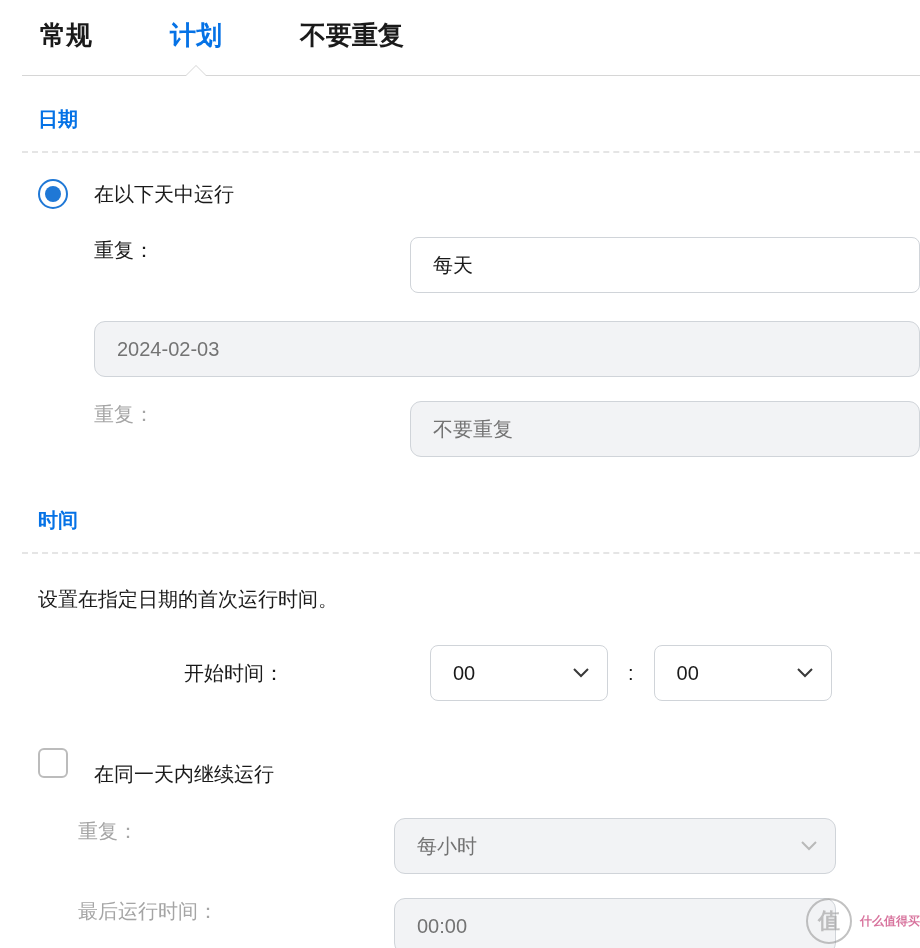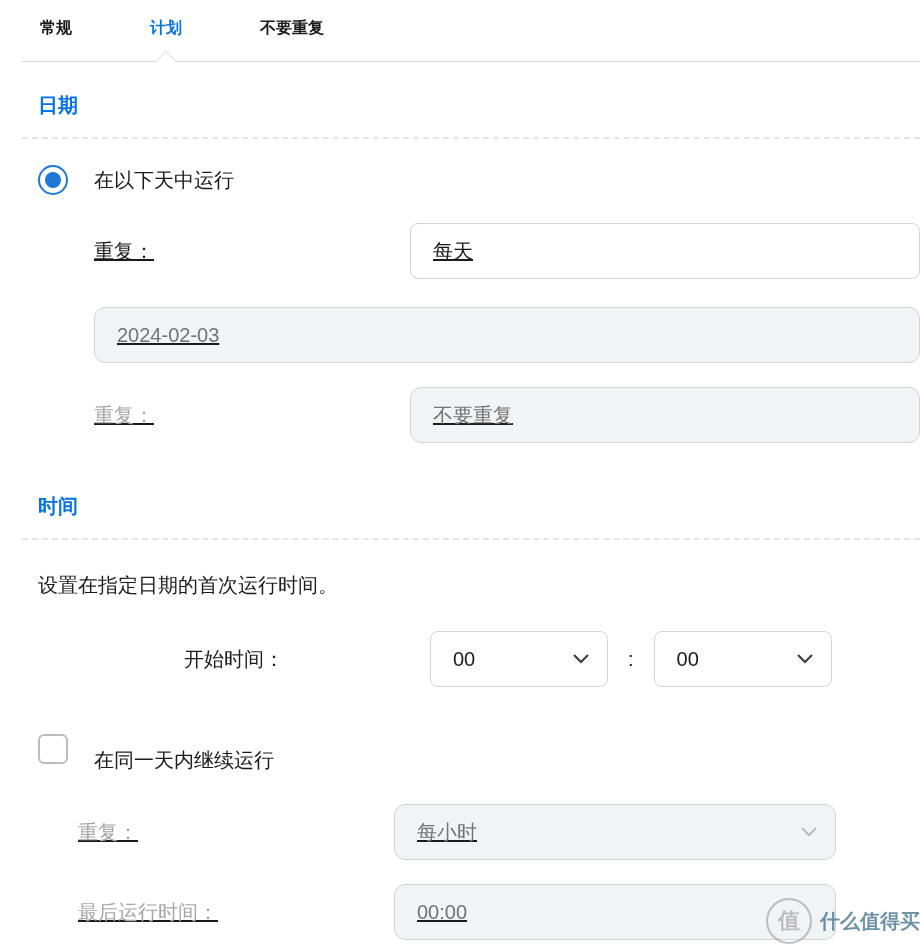--- a/index.html
+++ b/index.html
@@ -19,21 +19,21 @@
     }
     .tabs {
       display: flex;
       gap: 0;
       border-bottom: 1px solid #d6d6d6;
       padding-top: 18px;
       padding-bottom: 0;
     }
     .tab {
       padding: 0 18px 22px 18px;
-      font-size: 16px;
+      font-size: 26px;
       font-weight: 700;
       color: #1a1a1a;
       cursor: pointer;
       position: relative;
       margin-right: 42px;
       font-family: Liberation Serif, serif;
     }
     .tab.active {
       color: #0572e6;
     }
@@ -91,25 +91,24 @@
       height: 16px;
       border-radius: 50%;
       background: #1f78d6;
     }
     .radio-label {
       font-size: 20px;
       color: #1a1a1a;
     }
     .field-row {
       display: flex;
-      align-items: center;
+      align-items: flex-start;
       padding-left: 56px;
       margin-top: 28px;
       margin-bottom: 28px;
-      text-decoration: underline;
     }
     .field-row.tight {
       margin-top: 24px;
       margin-bottom: 24px;
     }
     .field-label {
       width: 316px;
       font-size: 20px;
       color: #1a1a1a;
       flex-shrink: 0;
@@ -218,22 +217,22 @@
       border: 2px solid #999;
       border-radius: 50%;
       display: flex;
       align-items: center;
       justify-content: center;
       font-size: 22px;
       color: #999;
       font-weight: 600;
     }
     .watermark-text {
-      font-size: 20px;
-      color: #0c4a6e;
+      font-size: 12px;
+      color: #be185d;
       font-weight: 600;
     }
   </style>
 </head>
 <body>
 
 <div class="container">
   <div class="tabs">
     <div class="tab">常规</div>
     <div class="tab active">计划</div>

